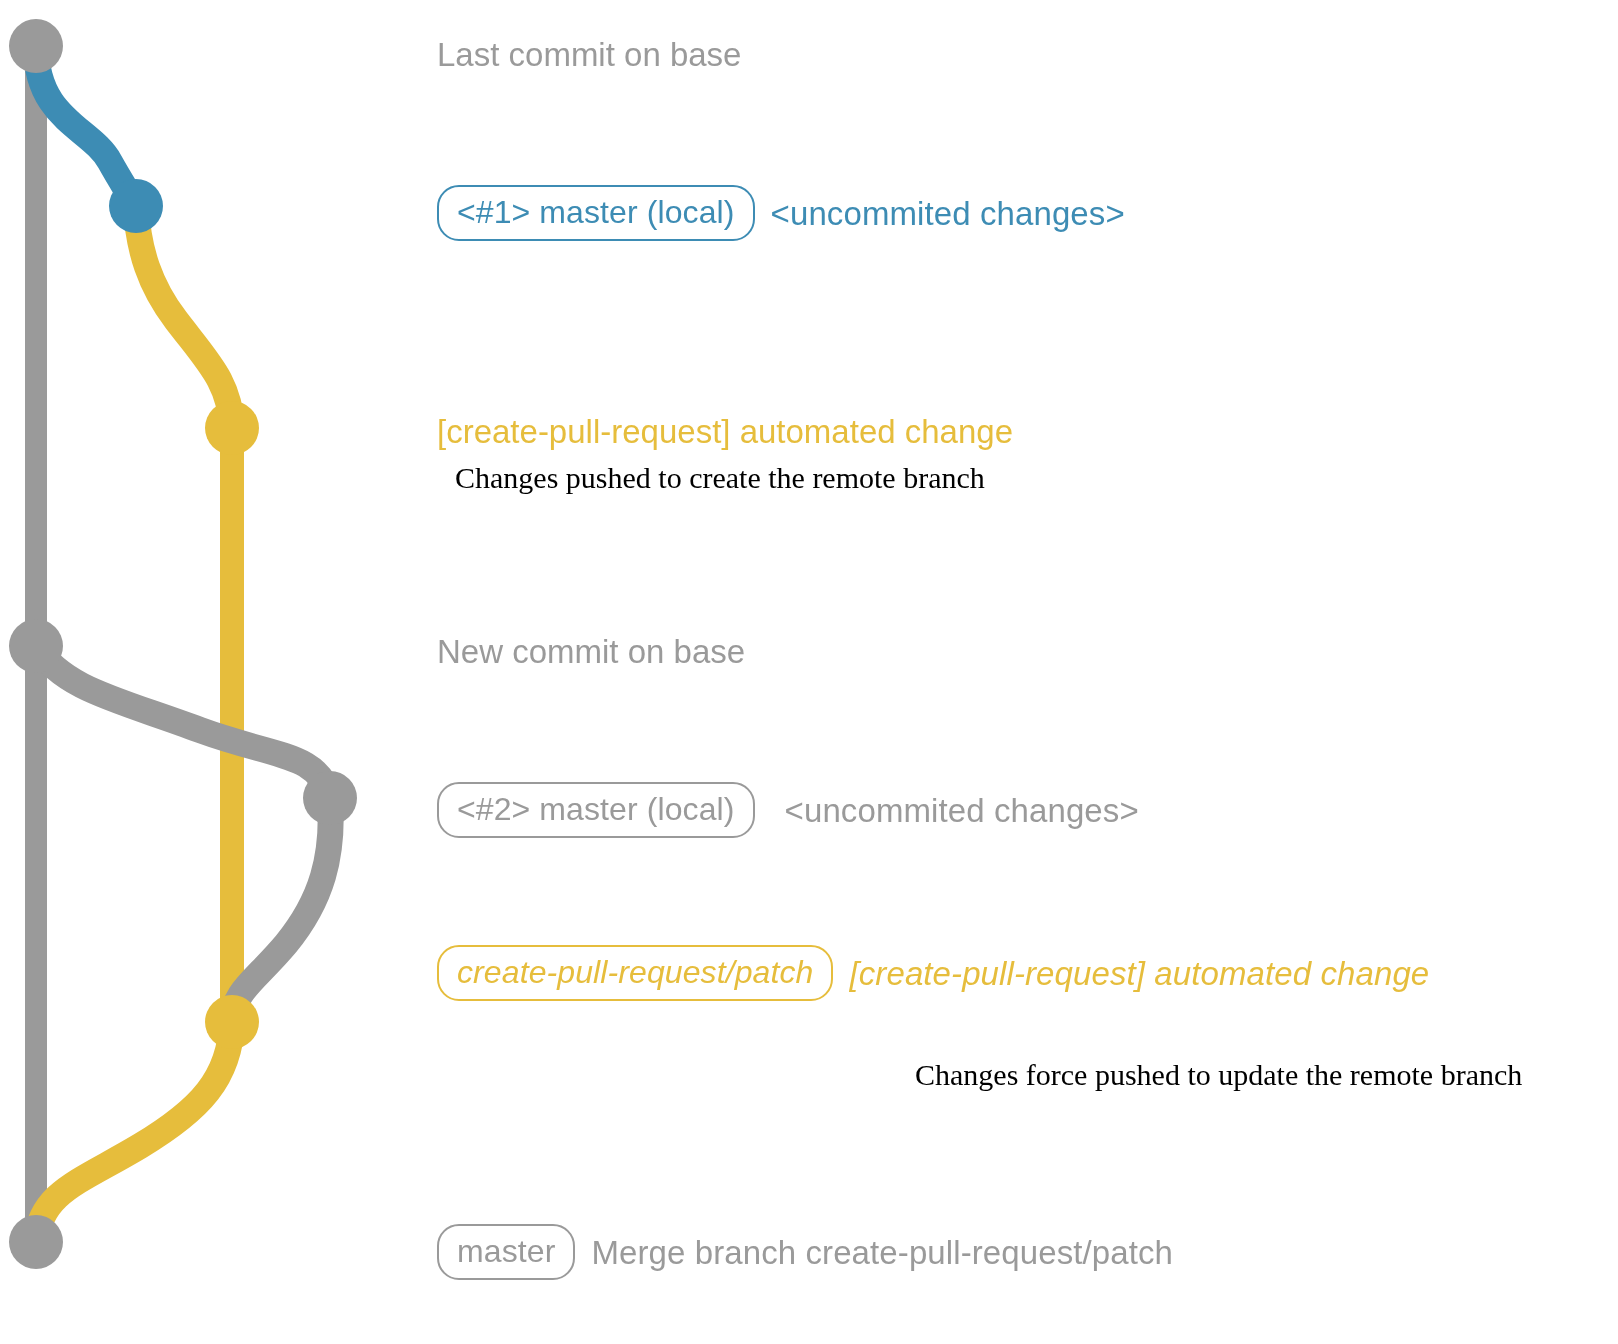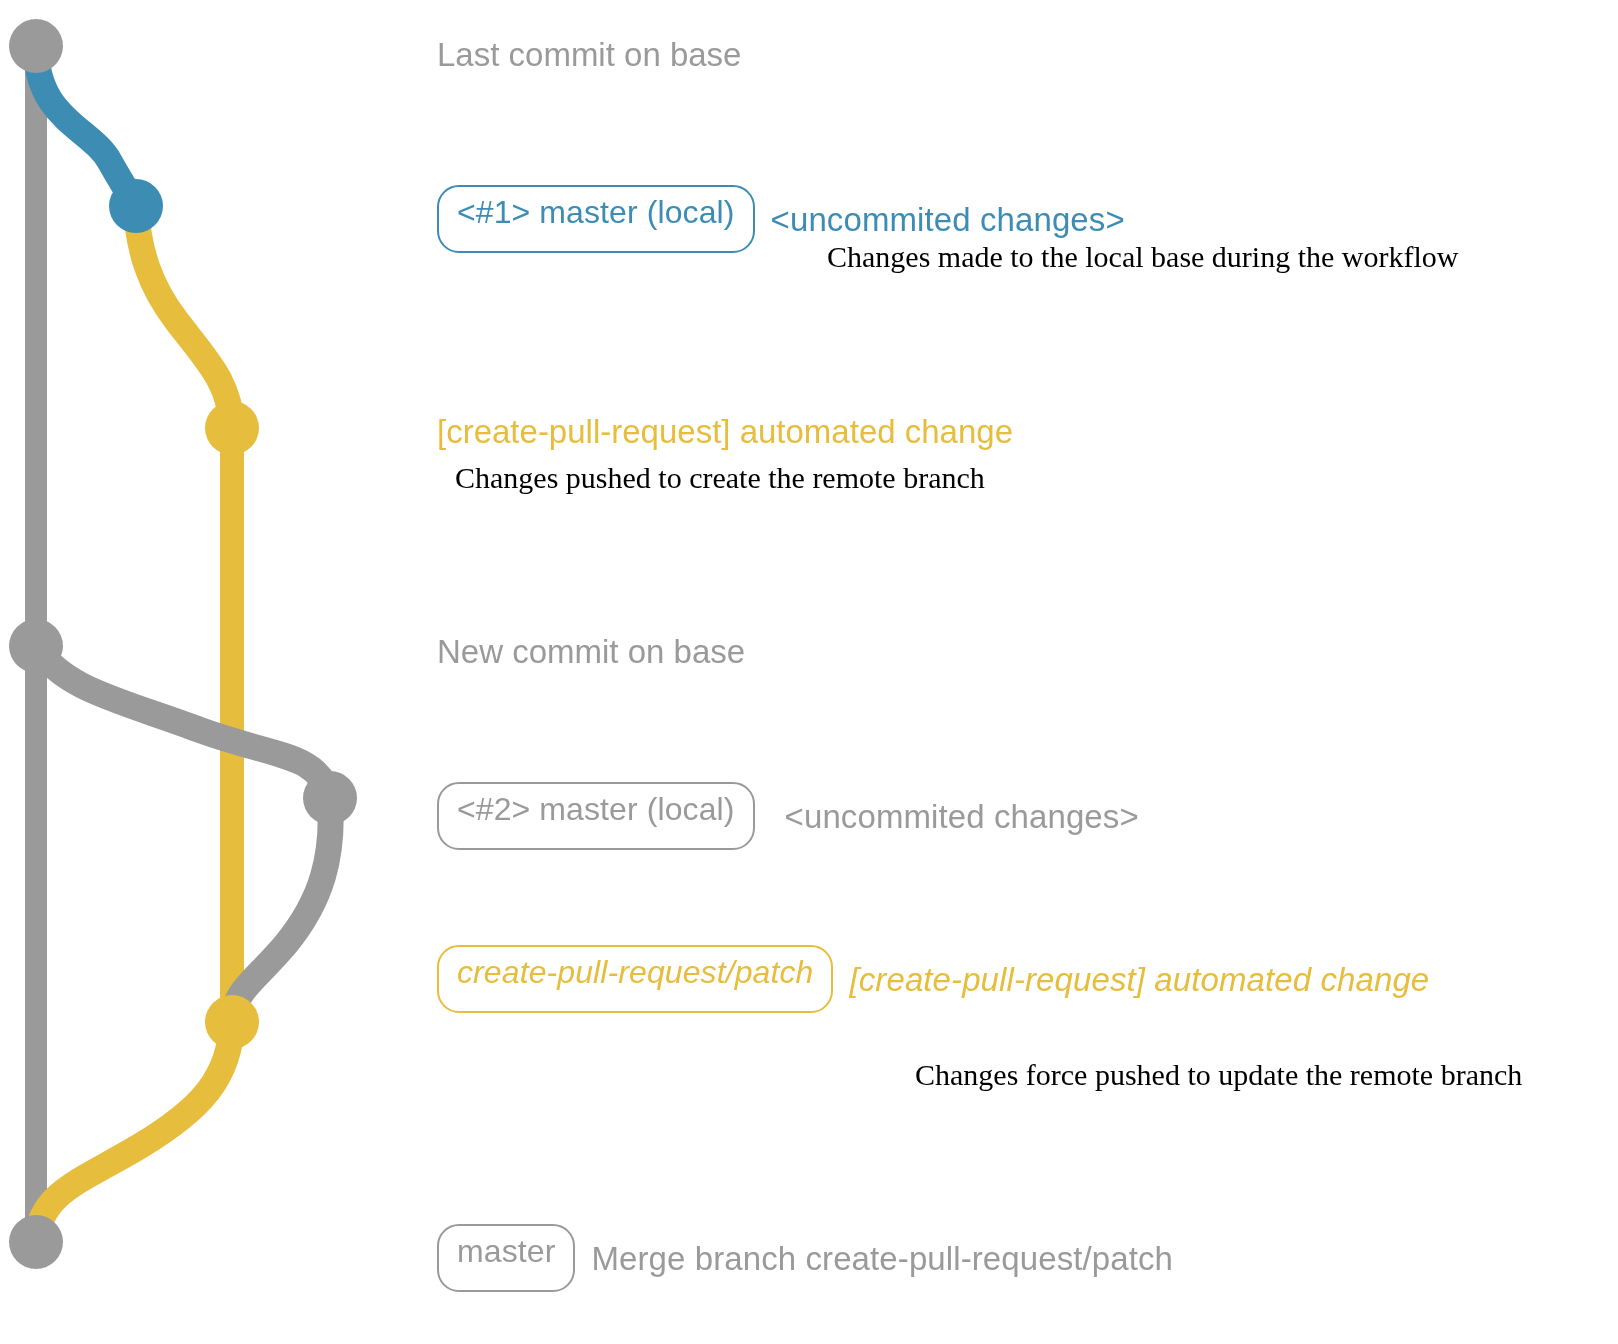--- a/index.html
+++ b/index.html
@@ -47,21 +47,21 @@
     white-space: nowrap;
     font-size: 33px;
     line-height: 1;
     letter-spacing: 0.1px;
   }
 
   .ref-chip {
     display: inline-block;
     border: 2px solid currentColor;
     border-radius: 22px;
-    padding: 9px 18px 23px 18px;
+    padding: 9px 18px 11px 18px;
     font-size: 32px;
     line-height: 1;
     white-space: nowrap;
     background: #ffffff;
   }
 
   .chip-gap {
     display: inline-block;
     width: 16px;
   }
@@ -122,21 +122,20 @@
 
 <div id="annotation-layer">
 
   <div class="plain-title c-gray" style="left:398px; top:38px;">Last commit on base</div>
 
   <div class="row headline" style="top:185px;">
     <span class="ref-chip c-blue">&lt;#1&gt; master (local)</span>
     <span class="chip-gap"></span>
     <span class="subject c-blue">&lt;uncommited changes&gt;</span>
   </div>
-  <div class="desc" style="left:788px; top:242px;">Changes made to the local base during the workflow</div>
 
   <div class="plain-title c-yellow" style="left:398px; top:415px;">[create-pull-request] automated change</div>
   <div class="desc" style="left:416px; top:463px;">Changes pushed to create the remote branch</div>
 
   <div class="plain-title c-gray" style="left:398px; top:635px;">New commit on base</div>
 
   <div class="row headline" style="top:782px;gap:7px;">
     <span class="ref-chip c-gray">&lt;#2&gt; master (local)</span>
     <span class="chip-gap"></span>
     <span class="subject c-gray">&lt;uncommited changes&gt;</span>

